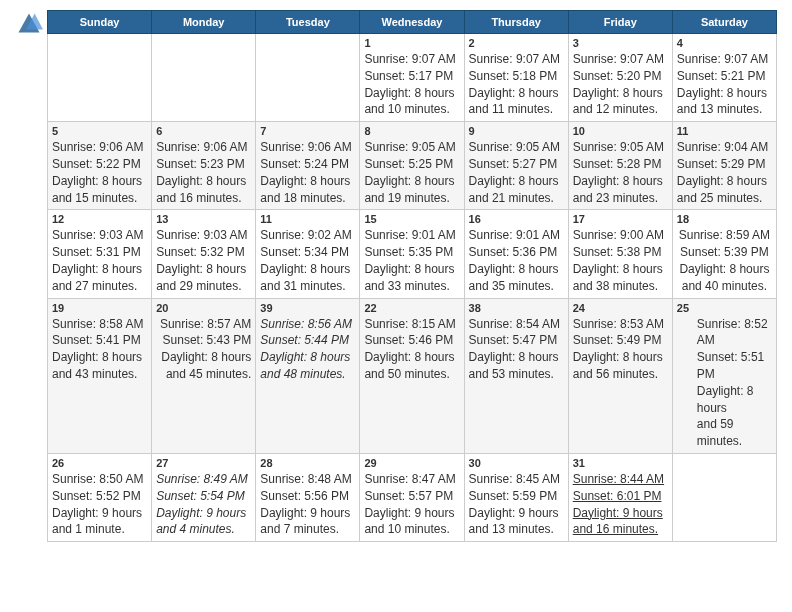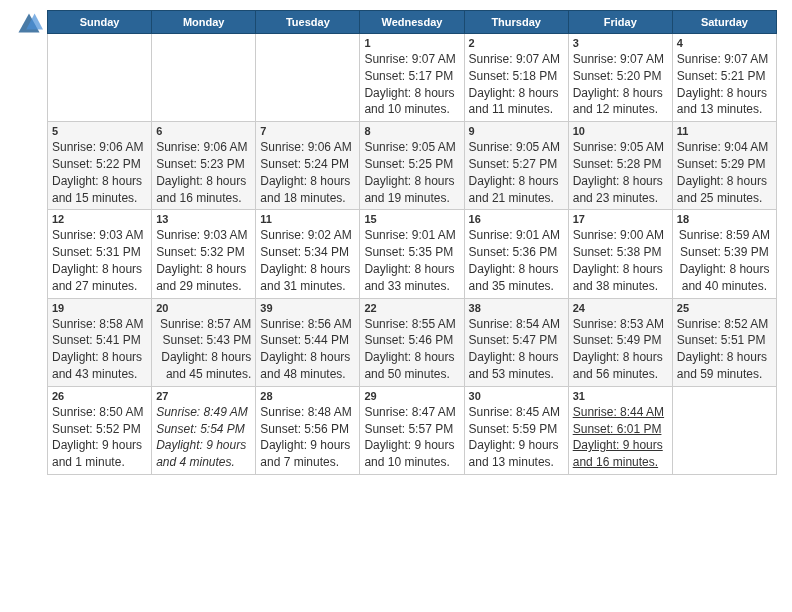--- a/index.html
+++ b/index.html
@@ -267,49 +267,49 @@
           </td>
           <td>
             <span class="day-num">20</span>
             <div class="day-detail" style="white-space: pre-line; text-align: right;">Sunrise: 8:57 AM
 Sunset: 5:43 PM
 Daylight: 8 hours
 and 45 minutes.</div>
           </td>
           <td>
             <span class="day-num">39</span>
-            <div class="day-detail" style="white-space: pre-line;">Sunrise: 8:56 AM
+            <div class="day-detail" style="white-space: pre-line; font-style: italic;">Sunrise: 8:56 AM
 Sunset: 5:44 PM
 Daylight: 8 hours
 and 48 minutes.</div>
           </td>
           <td>
             <span class="day-num">22</span>
-            <div class="day-detail" style="white-space: pre-line;">Sunrise: 8:55 AM
+            <div class="day-detail" style="white-space: pre-line;">Sunrise: 8:15 AM
 Sunset: 5:46 PM
 Daylight: 8 hours
 and 50 minutes.</div>
           </td>
           <td>
             <span class="day-num">38</span>
             <div class="day-detail" style="white-space: pre-line;">Sunrise: 8:54 AM
 Sunset: 5:47 PM
 Daylight: 8 hours
 and 53 minutes.</div>
           </td>
           <td>
             <span class="day-num">24</span>
             <div class="day-detail" style="white-space: pre-line;">Sunrise: 8:53 AM
 Sunset: 5:49 PM
 Daylight: 8 hours
 and 56 minutes.</div>
           </td>
           <td>
             <span class="day-num">25</span>
-            <div class="day-detail" style="white-space: pre-line;">Sunrise: 8:52 AM
+            <div class="day-detail" style="white-space: pre-line; margin-left: 20px;">Sunrise: 8:52 AM
 Sunset: 5:51 PM
 Daylight: 8 hours
 and 59 minutes.</div>
           </td>
         </tr>
         <tr>
           <td>
             <span class="day-num">26</span>
             <div class="day-detail" style="white-space: pre-line;">Sunrise: 8:50 AM
 Sunset: 5:52 PM

